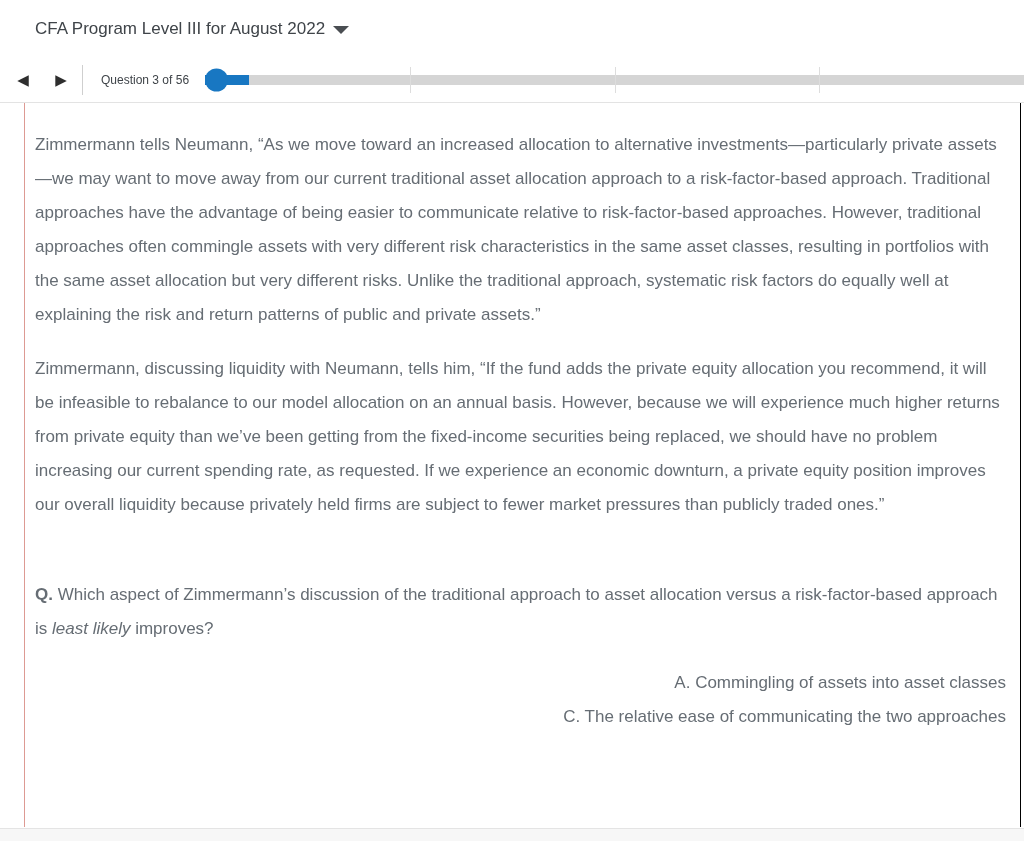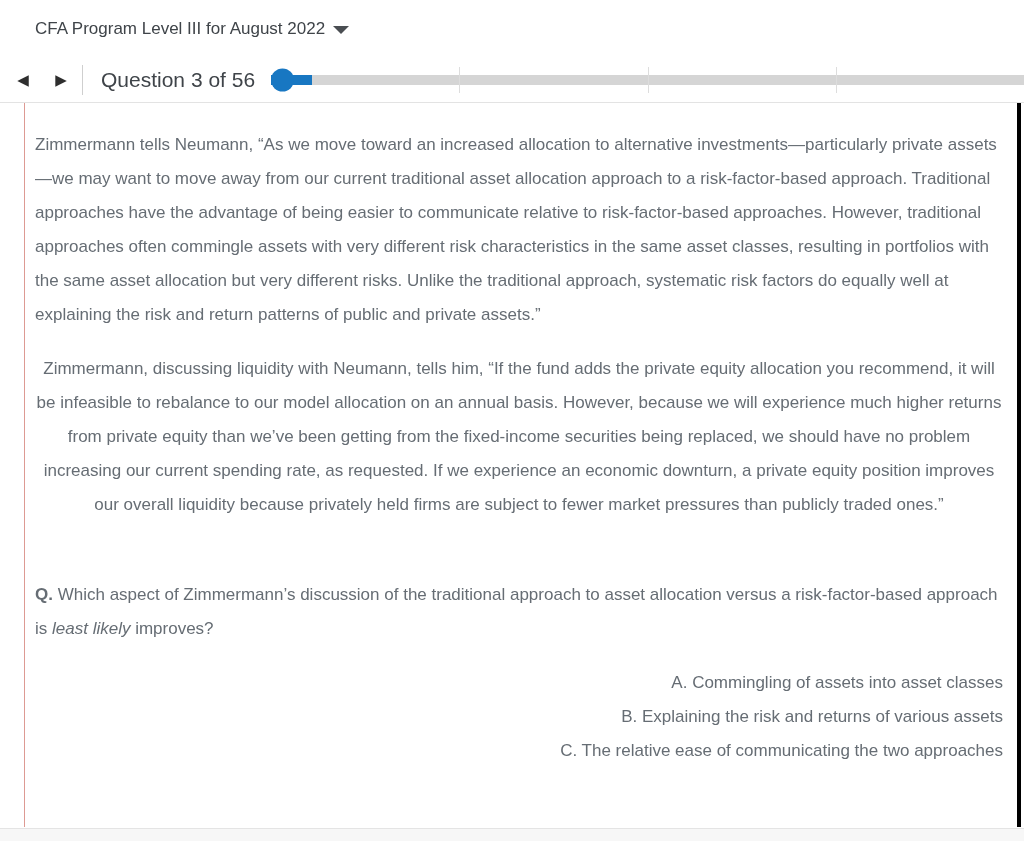--- a/index.html
+++ b/index.html
@@ -49,21 +49,21 @@
     padding: 0; cursor: pointer;
     text-align: center;
   }
   .nav-arrow.prev { margin-left: 4px; }
   .nav-divider {
     width: 1px; height: 30px;
     background: #cfcfcf;
     margin: 0 2px;
   }
   .question-counter {
-    font-size: 21px;
+    font-size: 12px;
     color: #3f4449;
     margin: 0 16px;
     white-space: nowrap;
   }
   
   .progress-bar {
     position: relative;
     flex: 1;
     height: 45px;
     cursor: pointer;
@@ -95,30 +95,30 @@
   }
   .tick-25 { left: 25%; }
   .tick-50 { left: 50%; }
   .tick-75 { left: 75%; }
   
   .question-content {
     margin-left: 24px;
     margin-right: 3px;
     height: 724px;
     border-left: 1px solid #dd9a93;
-    border-right: 4px solid #000000;
+    border-right: 1px solid #000000;
     padding: 0 14px 0 10px;
     overflow: hidden;
     font-size: 17px;
     line-height: 34px;
     color: #666d74;
   }
   .vignette-paragraph { margin: 0; }
   .p1 { margin-top: 25px; }
-  .p2 { margin-top: 20px; text-align: center; }
+  .p2 { margin-top: 20px; }
   .question-stem { margin-top: 56px; }
   .q-prefix { font-weight: bold; }
   .q-emphasis { font-style: italic; margin-top: 20px; }
   .answer-options { margin-top: 20px; text-align: right; }
   .answer-option { cursor: pointer; }
   
   .footer-strip {
     position: absolute;
     left: 0; bottom: 0;
     width: 1024px; height: 13px;
@@ -151,18 +151,17 @@
     <div class="progress-knob"></div>
   </div>
 </nav>
 
 <main class="question-content">
   <p class="vignette-paragraph p1">Zimmermann tells Neumann, “As we move toward an increased allocation to alternative investments—particularly private assets—we may want to move away from our current traditional asset allocation approach to a risk-factor-based approach. Traditional approaches have the advantage of being easier to communicate relative to risk-factor-based approaches. However, traditional approaches often commingle assets with very different risk characteristics in the same asset classes, resulting in portfolios with the same asset allocation but very different risks. Unlike the traditional approach, systematic risk factors do equally well at explaining the risk and return patterns of public and private assets.”</p>
   <p class="vignette-paragraph p2">Zimmermann, discussing liquidity with Neumann, tells him, “If the fund adds the private equity allocation you recommend, it will be infeasible to rebalance to our model allocation on an annual basis. However, because we will experience much higher returns from private equity than we’ve been getting from the fixed-income securities being replaced, we should have no problem increasing our current spending rate, as requested. If we experience an economic downturn, a private equity position improves our overall liquidity because privately held firms are subject to fewer market pressures than publicly traded ones.”</p>
   <p class="question-stem"><span class="q-prefix">Q.</span><span> Which aspect of Zimmermann’s discussion of the traditional approach to asset allocation versus a risk-factor-based approach is </span><span class="q-emphasis">least likely</span><span> improves?</span></p>
   <div class="answer-options">
     <div class="answer-option">A. Commingling of assets into asset classes</div>
-    <div class="answer-option">B. Explaining the risk and returns of various assets</div>
     <div class="answer-option">C. The relative ease of communicating the two approaches</div>
   </div>
 </main>
 
 <div class="footer-strip"></div>
 
 </body></html>

